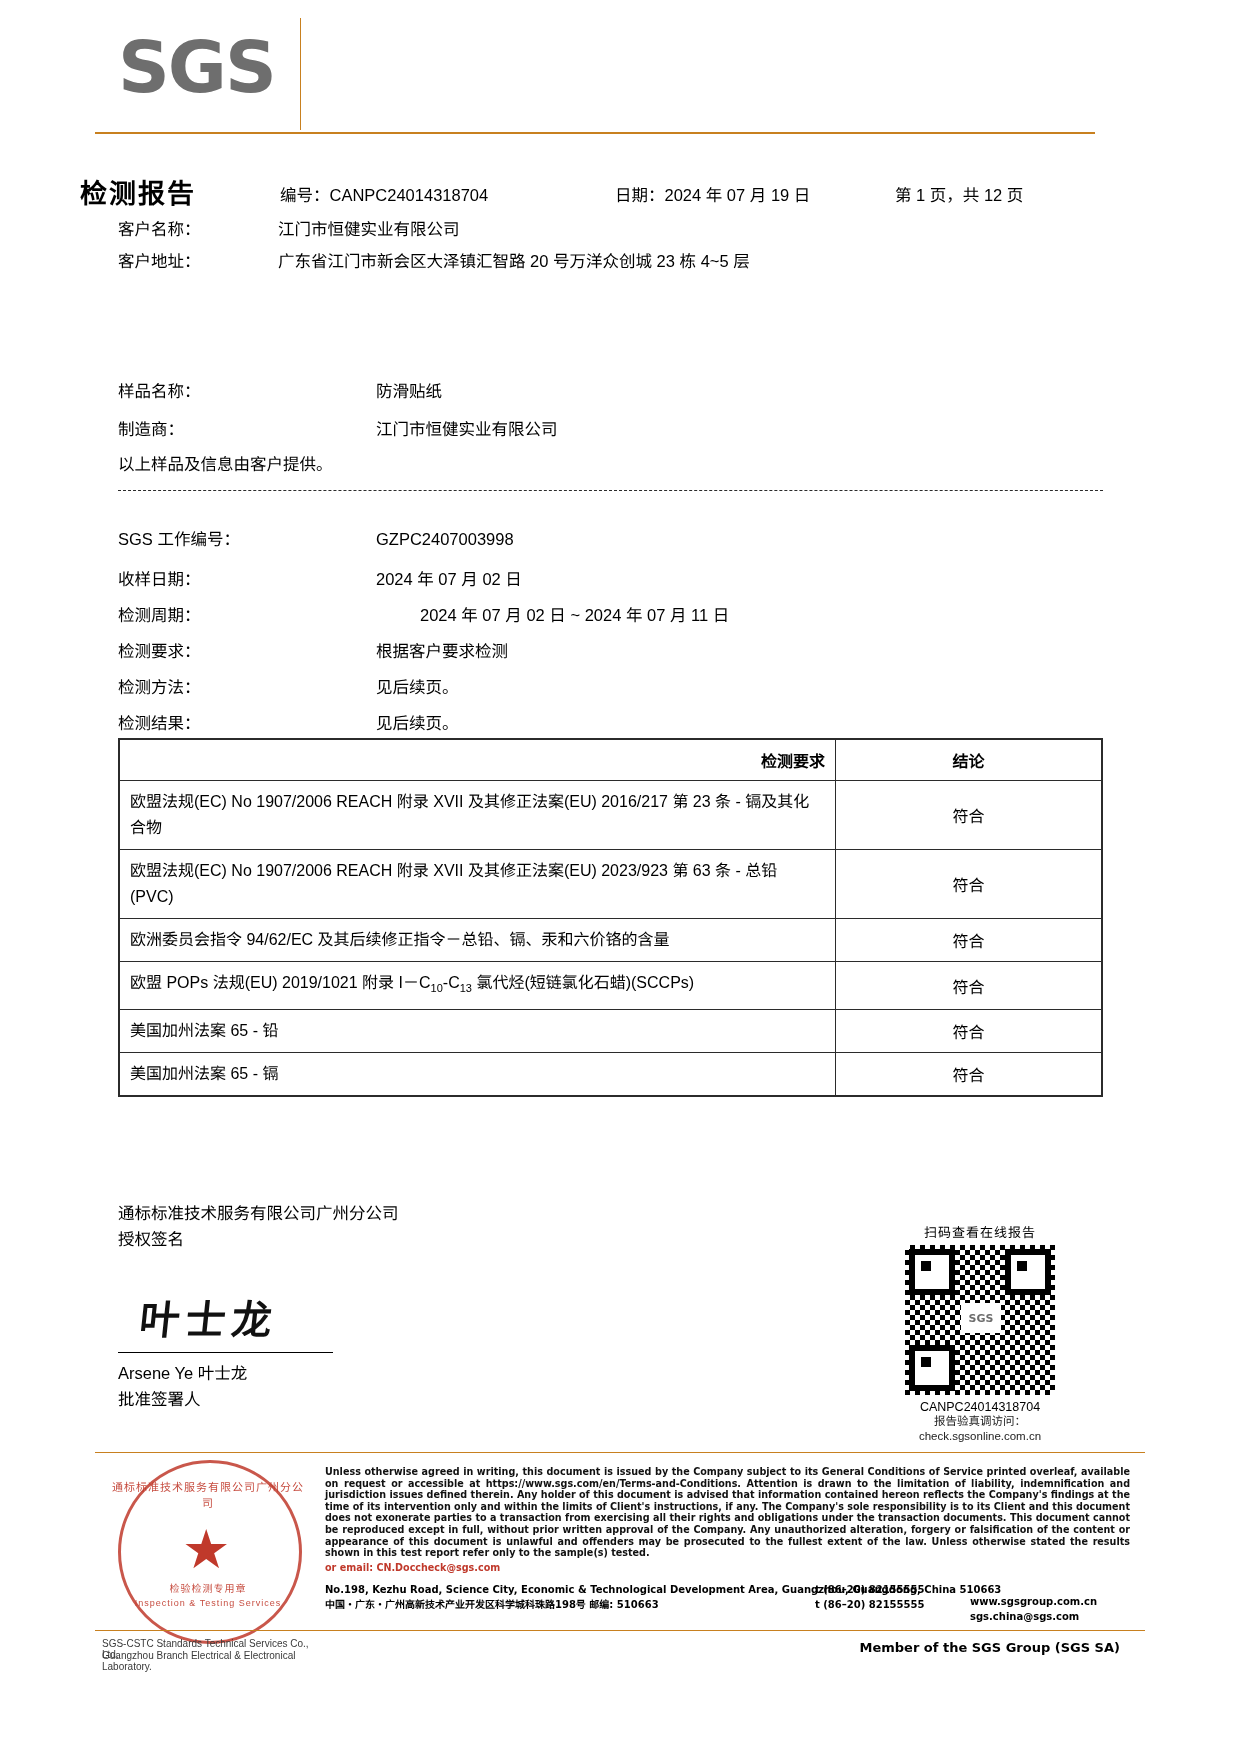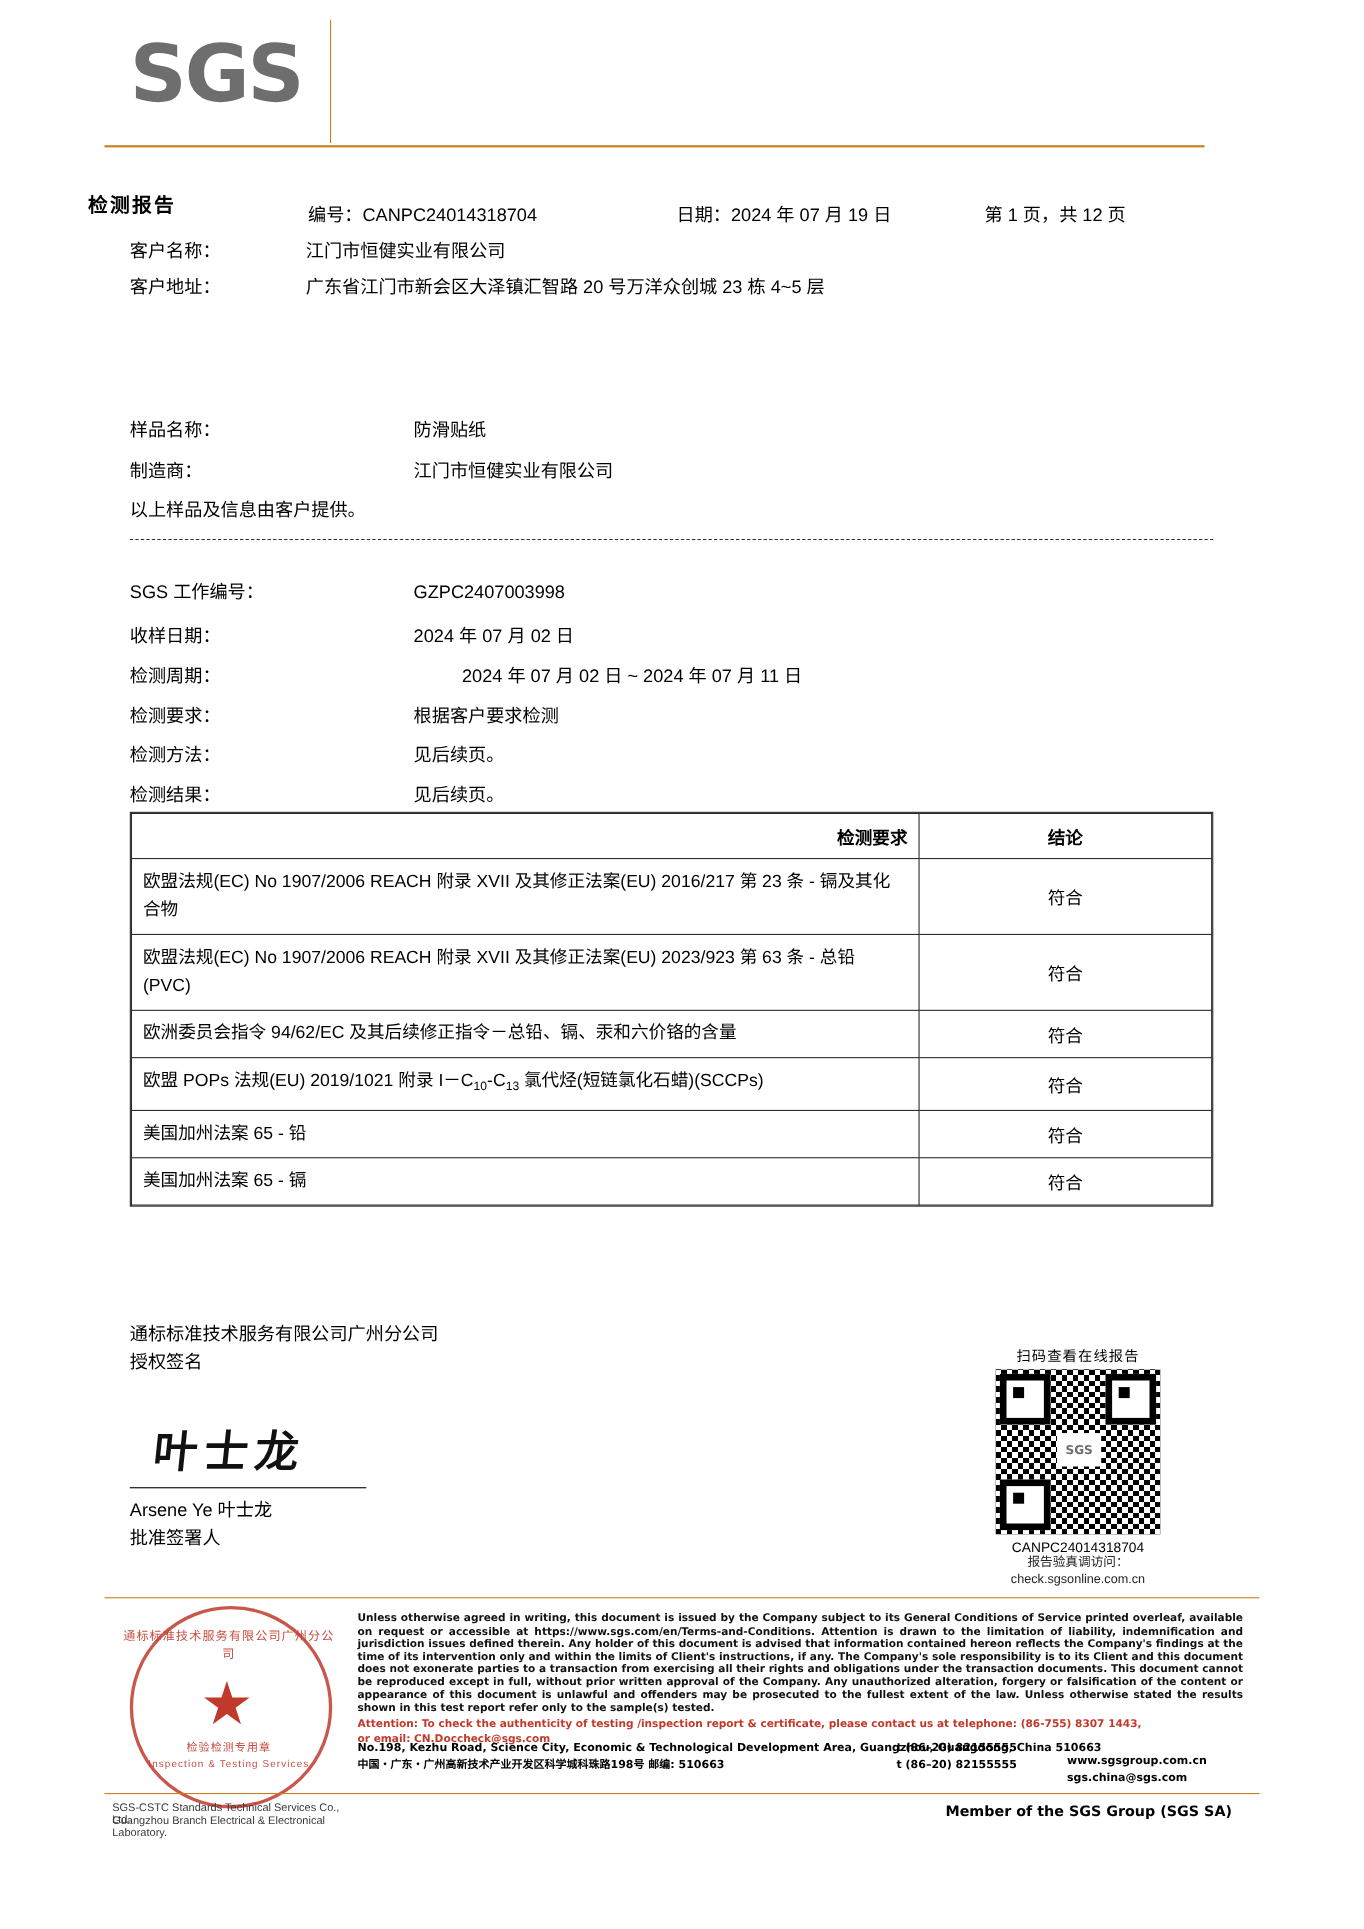--- a/index.html
+++ b/index.html
@@ -60,21 +60,21 @@
     position: absolute;
     left: 80px;
     top: 178px;
     width: 1090px;
     height: 34px;
   }
   .doc-title {
     position: absolute;
     left: 0;
     top: -6px;
-    font-size: 18px;
+    font-size: 27px;
     font-weight: bold;
     letter-spacing: 2px;
   }
   .hdr-no {
     position: absolute;
     left: 200px;
     top: 4px;
     font-size: 16.5px;
   }
   .hdr-date {
@@ -482,21 +482,20 @@
     <div class="stamp-cn-top">通标标准技术服务有限公司广州分公司</div>
     <div class="stamp-star"></div>
     <div class="stamp-cn-mid">检验检测专用章</div>
     <div class="stamp-cn-bot">Inspection &amp; Testing Services</div>
     <div class="stamp-grey1">SGS-CSTC Standards Technical Services Co., Ltd.</div>
     <div class="stamp-grey2">Guangzhou Branch Electrical &amp; Electronical Laboratory.</div>
   </div>
 
   <div class="legal">
     <span>Unless otherwise agreed in writing, this document is issued by the Company subject to its General Conditions of Service printed overleaf, available on request or accessible at https://www.sgs.com/en/Terms-and-Conditions. Attention is drawn to the limitation of liability, indemnification and jurisdiction issues defined therein. Any holder of this document is advised that information contained hereon reflects the Company's findings at the time of its intervention only and within the limits of Client's instructions, if any. The Company's sole responsibility is to its Client and this document does not exonerate parties to a transaction from exercising all their rights and obligations under the transaction documents. This document cannot be reproduced except in full, without prior written approval of the Company. Any unauthorized alteration, forgery or falsification of the content or appearance of this document is unlawful and offenders may be prosecuted to the fullest extent of the law. Unless otherwise stated the results shown in this test report refer only to the sample(s) tested.</span>
-    <span class="attn">Attention: To check the authenticity of testing /inspection report &amp; certificate, please contact us at telephone: (86-755) 8307 1443,</span>
     <span class="attn">or email: CN.Doccheck@sgs.com</span>
   </div>
 
   <div class="addr">
     <div class="addr-row">
       <span class="c1">No.198, Kezhu Road, Science City, Economic &amp; Technological Development Area, Guangzhou, Guangdong, China 510663</span>
       <span class="c2">t (86–20) 82155555</span>
       <span class="c3">www.sgsgroup.com.cn</span>
     </div>
     <div class="addr-row">

